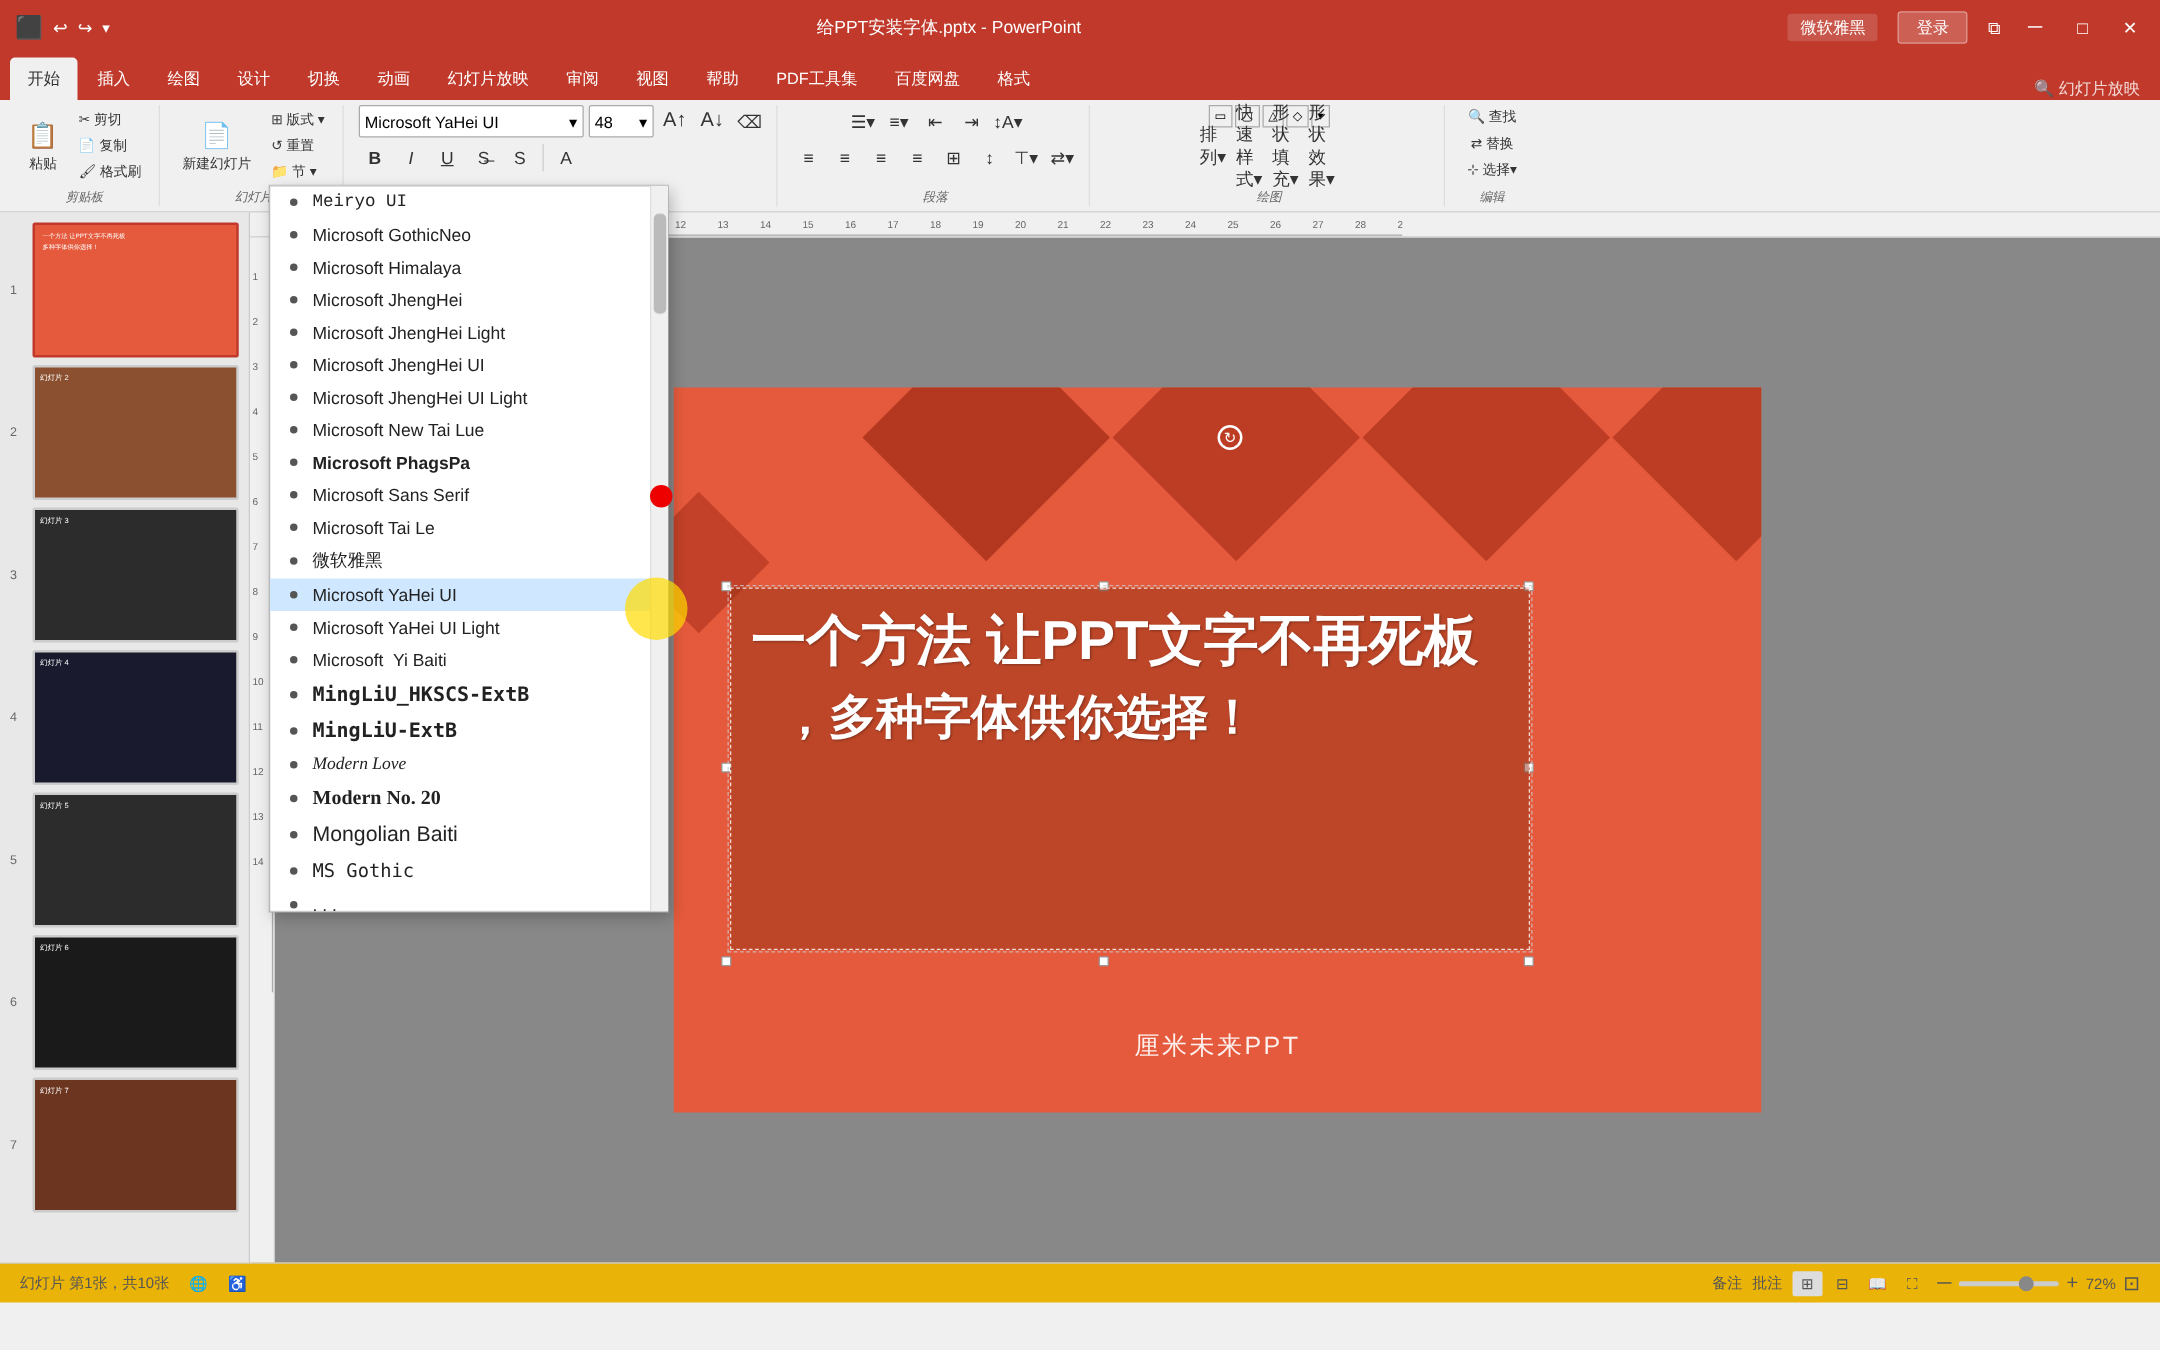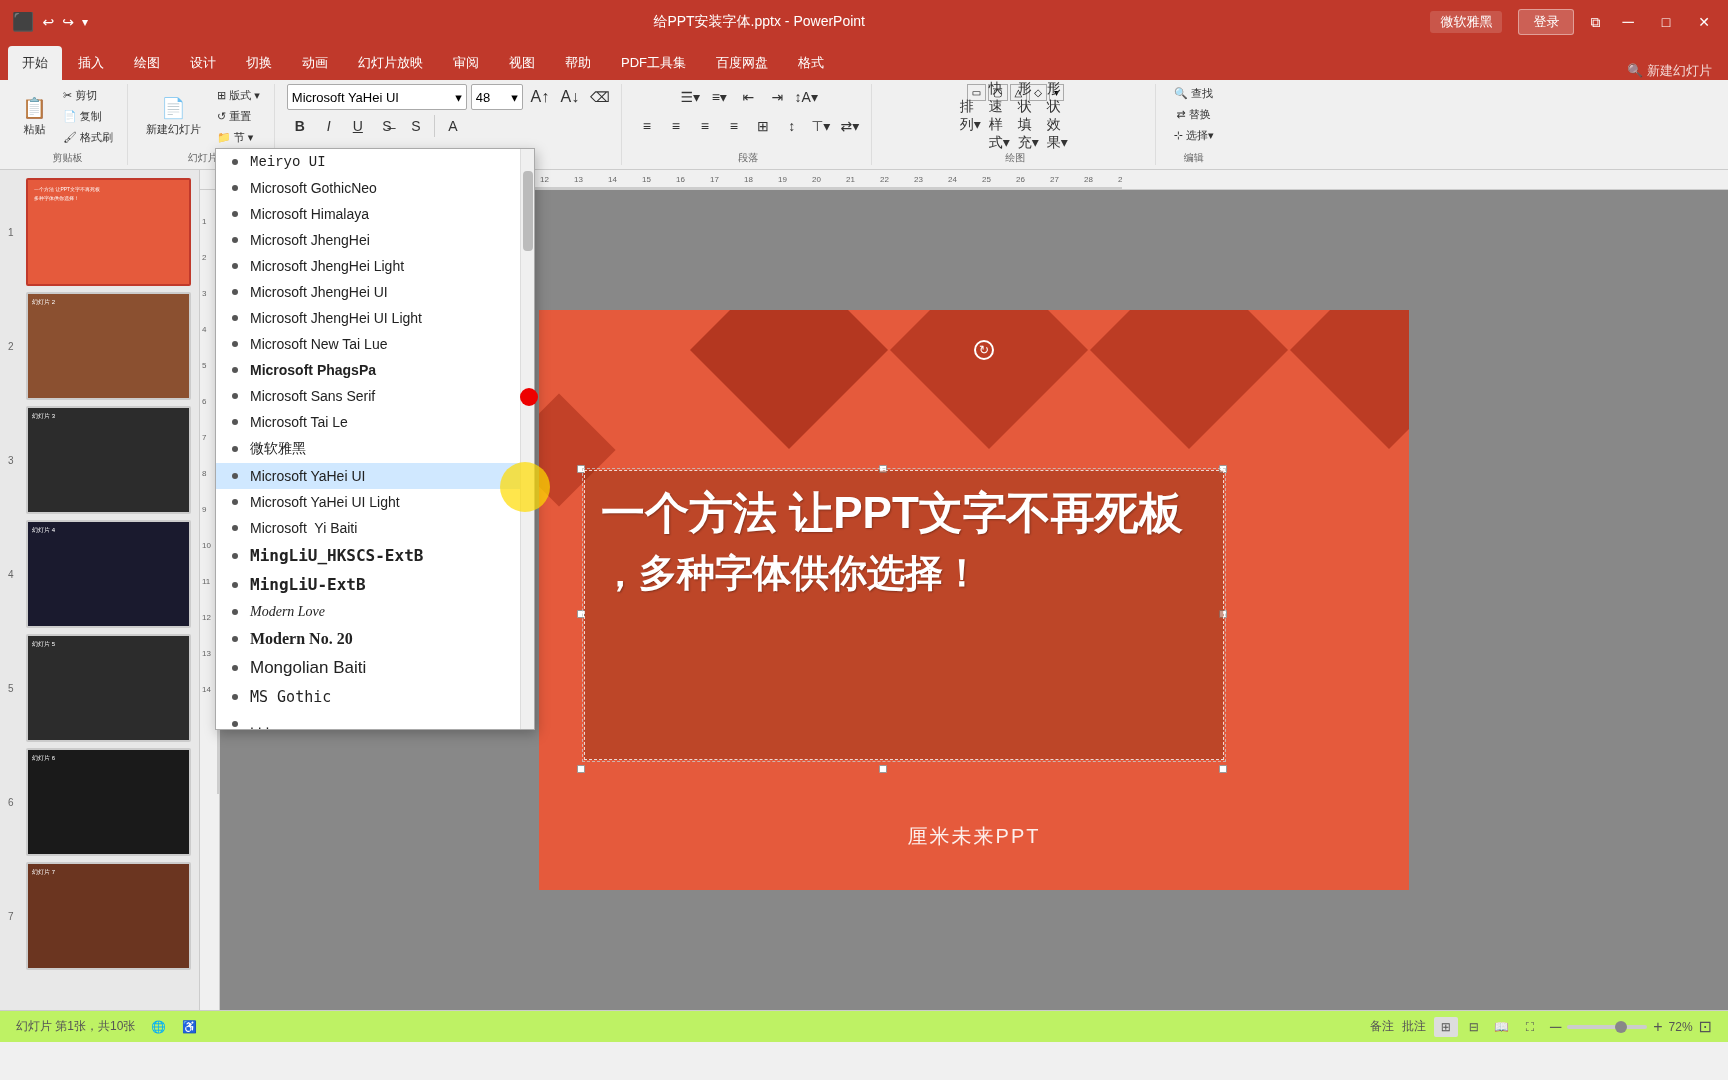--- a/index.html
+++ b/index.html
@@ -57,21 +57,21 @@
     .ribbon-group {
       display: flex;
       flex-direction: column;
       align-items: center;
       border-right: 1px solid #ddd;
       padding: 0 8px;
       min-width: 60px;
     }
     .ribbon-group:last-child { border-right: none; }
     .ribbon-group-content { display: flex; align-items: center; gap: 4px; flex: 1; }
-    .ribbon-group-label { font-size: 10px; color: #666; margin-top: 2px; }
+    .ribbon-group-label { font-size: 10px; color: #666; margin-top: 2px; font-style: italic; }
     .ribbon-btn {
       display: flex;
       flex-direction: column;
       align-items: center;
       padding: 4px 6px;
       cursor: pointer;
       border-radius: 3px;
       font-size: 11px;
       color: #333;
       min-width: 36px;
@@ -264,21 +264,21 @@
       border-radius: 50%;
       left: 520px;
       top: 388px;
       z-index: 2000;
       pointer-events: none;
     }
 
     
     #statusbar {
       height: 32px;
-      background: #bef264;
+      background: #eab308;
       border-top: 1px solid #ccc;
       display: flex;
       align-items: center;
       padding: 0 16px;
       font-size: 12px;
       color: #555;
       justify-content: space-between;
     }
     #statusbar .left { display: flex; gap: 16px; align-items: center; }
     #statusbar .right { display: flex; gap: 8px; align-items: center; }
@@ -353,21 +353,21 @@
   <div class="ribbon-tab">设计</div>
   <div class="ribbon-tab">切换</div>
   <div class="ribbon-tab">动画</div>
   <div class="ribbon-tab">幻灯片放映</div>
   <div class="ribbon-tab">审阅</div>
   <div class="ribbon-tab">视图</div>
   <div class="ribbon-tab">帮助</div>
   <div class="ribbon-tab">PDF工具集</div>
   <div class="ribbon-tab">百度网盘</div>
   <div class="ribbon-tab">格式</div>
-  <span style="margin-left:auto;margin-right:16px;color:rgba(255,255,255,0.8);font-size:13px;cursor:pointer;">🔍 新建幻灯片</span>
+  <span style="margin-left:auto;margin-right:16px;color:rgba(255,255,255,0.8);font-size:13px;cursor:pointer;">🔍 幻灯片放映</span>
 </div>
 
 <div id="ribbon-toolbar">
 
   <div class="ribbon-group">
     <div class="ribbon-group-content">
       <div class="ribbon-btn">
         <span class="icon">📋</span>
         <span>粘贴</span>
       </div>
@@ -608,21 +608,21 @@
           <div class="selection-handle" style="top:155px;left:340px;"></div>
           <div class="selection-handle" style="top:155px;left:680px;"></div>
           <div class="selection-handle" style="top:300px;left:38px;"></div>
           <div class="selection-handle" style="top:300px;left:680px;"></div>
           <div class="selection-handle" style="top:455px;left:38px;"></div>
           <div class="selection-handle" style="top:455px;left:340px;"></div>
           <div class="selection-handle" style="top:455px;left:680px;"></div>
 
           <div class="text-box-selected" style="top:160px;left:45px;width:640px;height:290px;padding:16px;">
             <div style="font-size:44px;color:white;font-weight:bold;line-height:1.2;text-shadow:1px 1px 2px rgba(0,0,0,0.3);">一个方法 让PPT文字不再死板</div>
-            <div style="font-size:38px;color:white;font-weight:bold;margin-top:8px;text-shadow:1px 1px 2px rgba(0,0,0,0.3);">，多种字体供你选择！</div>
+            <div style="font-size:38px;color:white;font-weight:bold;margin-top:8px;text-shadow:1px 1px 2px rgba(0,0,0,0.3);margin-left:24px;">，多种字体供你选择！</div>
           </div>
 
           <div style="position:absolute;bottom:40px;left:50%;transform:translateX(-50%);font-size:20px;color:rgba(255,255,255,0.9);letter-spacing:2px;">厘米未来PPT</div>
 
           <div style="position:absolute;top:158px;left:43px;width:644px;height:294px;border:1px dashed rgba(200,200,200,0.8);pointer-events:none;"></div>
         </div>
       </div>
     </div>
   </div>
 </div>

